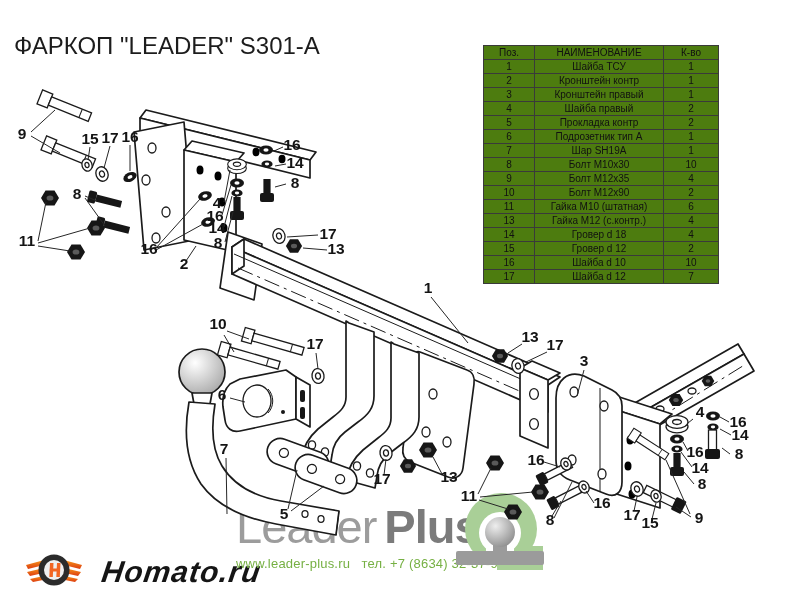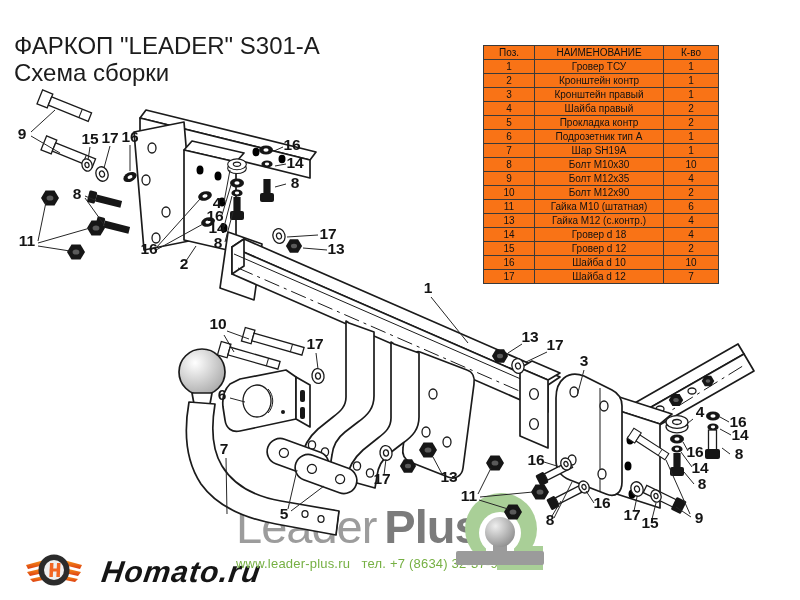--- a/index.html
+++ b/index.html
@@ -1,21 +1,21 @@
 <!DOCTYPE html>
 <html style="--ink: #1b1b1b; --green-text: #76b043; --logo-green: #a9cf97; --wing-orange-top: #f9a21b; --wing-orange-bottom: #dd3b10; --logo-h-orange: #f26522;"><head>
 <meta charset="utf-8">
 <style>
   html,body{margin:0;padding:0;}
   .page{position:relative;width:800px;height:600px;background:#fff;overflow:hidden;
         font-family:"Liberation Sans",sans-serif;}
   
   .title{position:absolute;left:14px;top:32px;z-index:3;font-size:24px;line-height:27px;color:#1c1c1c;}
   
-  table.parts{position:absolute;left:483px;top:45px;width:235px;z-index:3;background:#f97316;
+  table.parts{position:absolute;left:483px;top:45px;width:235px;z-index:3;background:#4d7c0f;
               border-collapse:collapse;table-layout:fixed;padding-left:28px;}
   .parts th,.parts td{border:1px solid #3a3a3a;font-size:10px;font-weight:normal;color:#111;
               text-align:center;padding:0;height:13px;line-height:13px;overflow:hidden;white-space:nowrap;}
   
   #diagram{position:absolute;left:0;top:0;z-index:2;}
   #diagram .part{fill:#fff;stroke:var(--ink,#1b1b1b);stroke-width:1.7;stroke-linejoin:round;}
   #diagram .thin{fill:none;stroke:var(--ink,#1b1b1b);stroke-width:1;}
   #diagram .hole{fill:#fff;stroke:var(--ink,#1b1b1b);stroke-width:1.3;}
   #diagram .blk{fill:#161616;stroke:none;}
   #diagram .dashdot{fill:none;stroke:var(--ink,#1b1b1b);stroke-width:1;stroke-dasharray:16 5 3 5;}
@@ -33,40 +33,39 @@
   .lp-bold{font-size:47px;color:#7b7b7b;font-weight:bold;letter-spacing:-1px;margin-left:8px;}
   .lp-contact{font-size:13px;color:var(--green-text,#76b043);margin-top:2px;white-space:pre;letter-spacing:.2px;}
 </style>
 </head>
 <body>
 
 <div class="page">
 
   <div class="title">
     <div>ФАРКОП "LEADER" S301-A</div>
-    <div>Схема сборки</div>
   </div>
 
   <table class="parts">
     <colgroup>
         <col style="width:51px">
         <col style="width:129px">
         <col style="width:55px">
       </colgroup>
     <thead>
         <tr>
           <th>Поз.</th>
           <th>НАИМЕНОВАНИЕ</th>
           <th>К-во</th>
         </tr>
       </thead>
     <tbody>
         <tr>
           <td>1</td>
-          <td>Гровер ТСУ</td>
+          <td>Шайба ТСУ</td>
           <td>1</td>
         </tr>
         <tr>
           <td>2</td>
           <td>Кронштейн контр</td>
           <td>1</td>
         </tr>
         <tr>
           <td>3</td>
           <td>Кронштейн правый</td>

